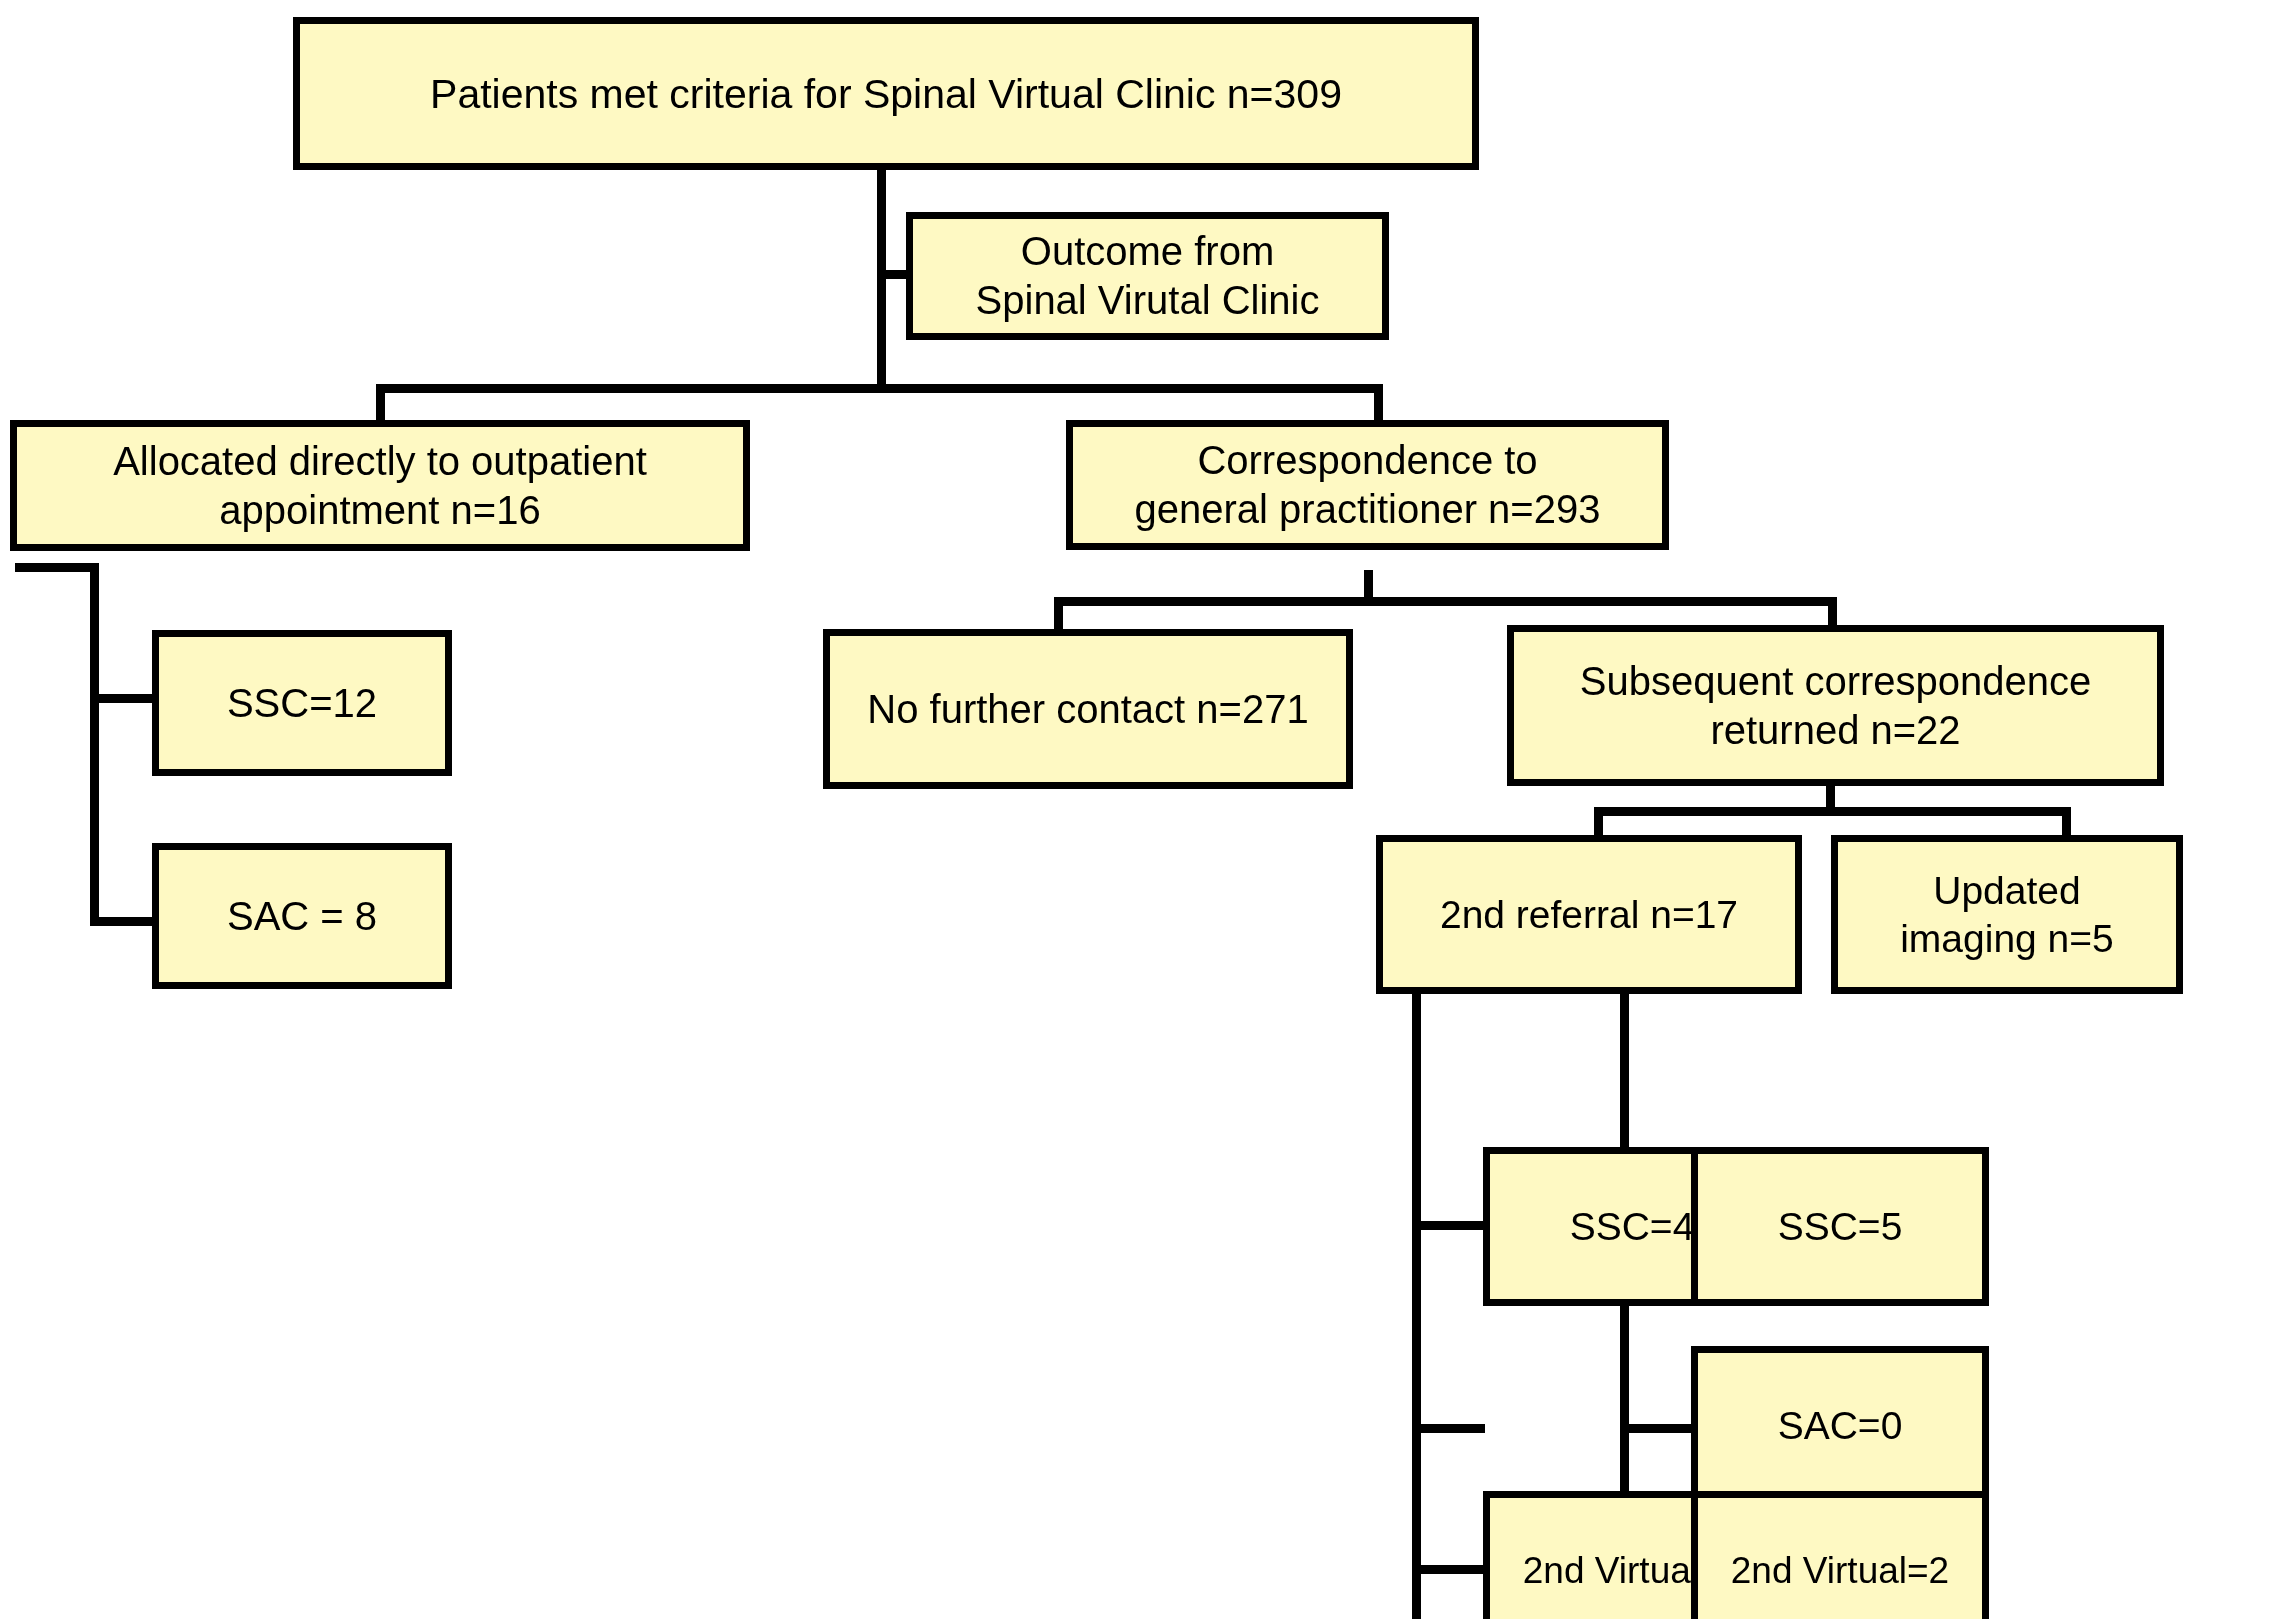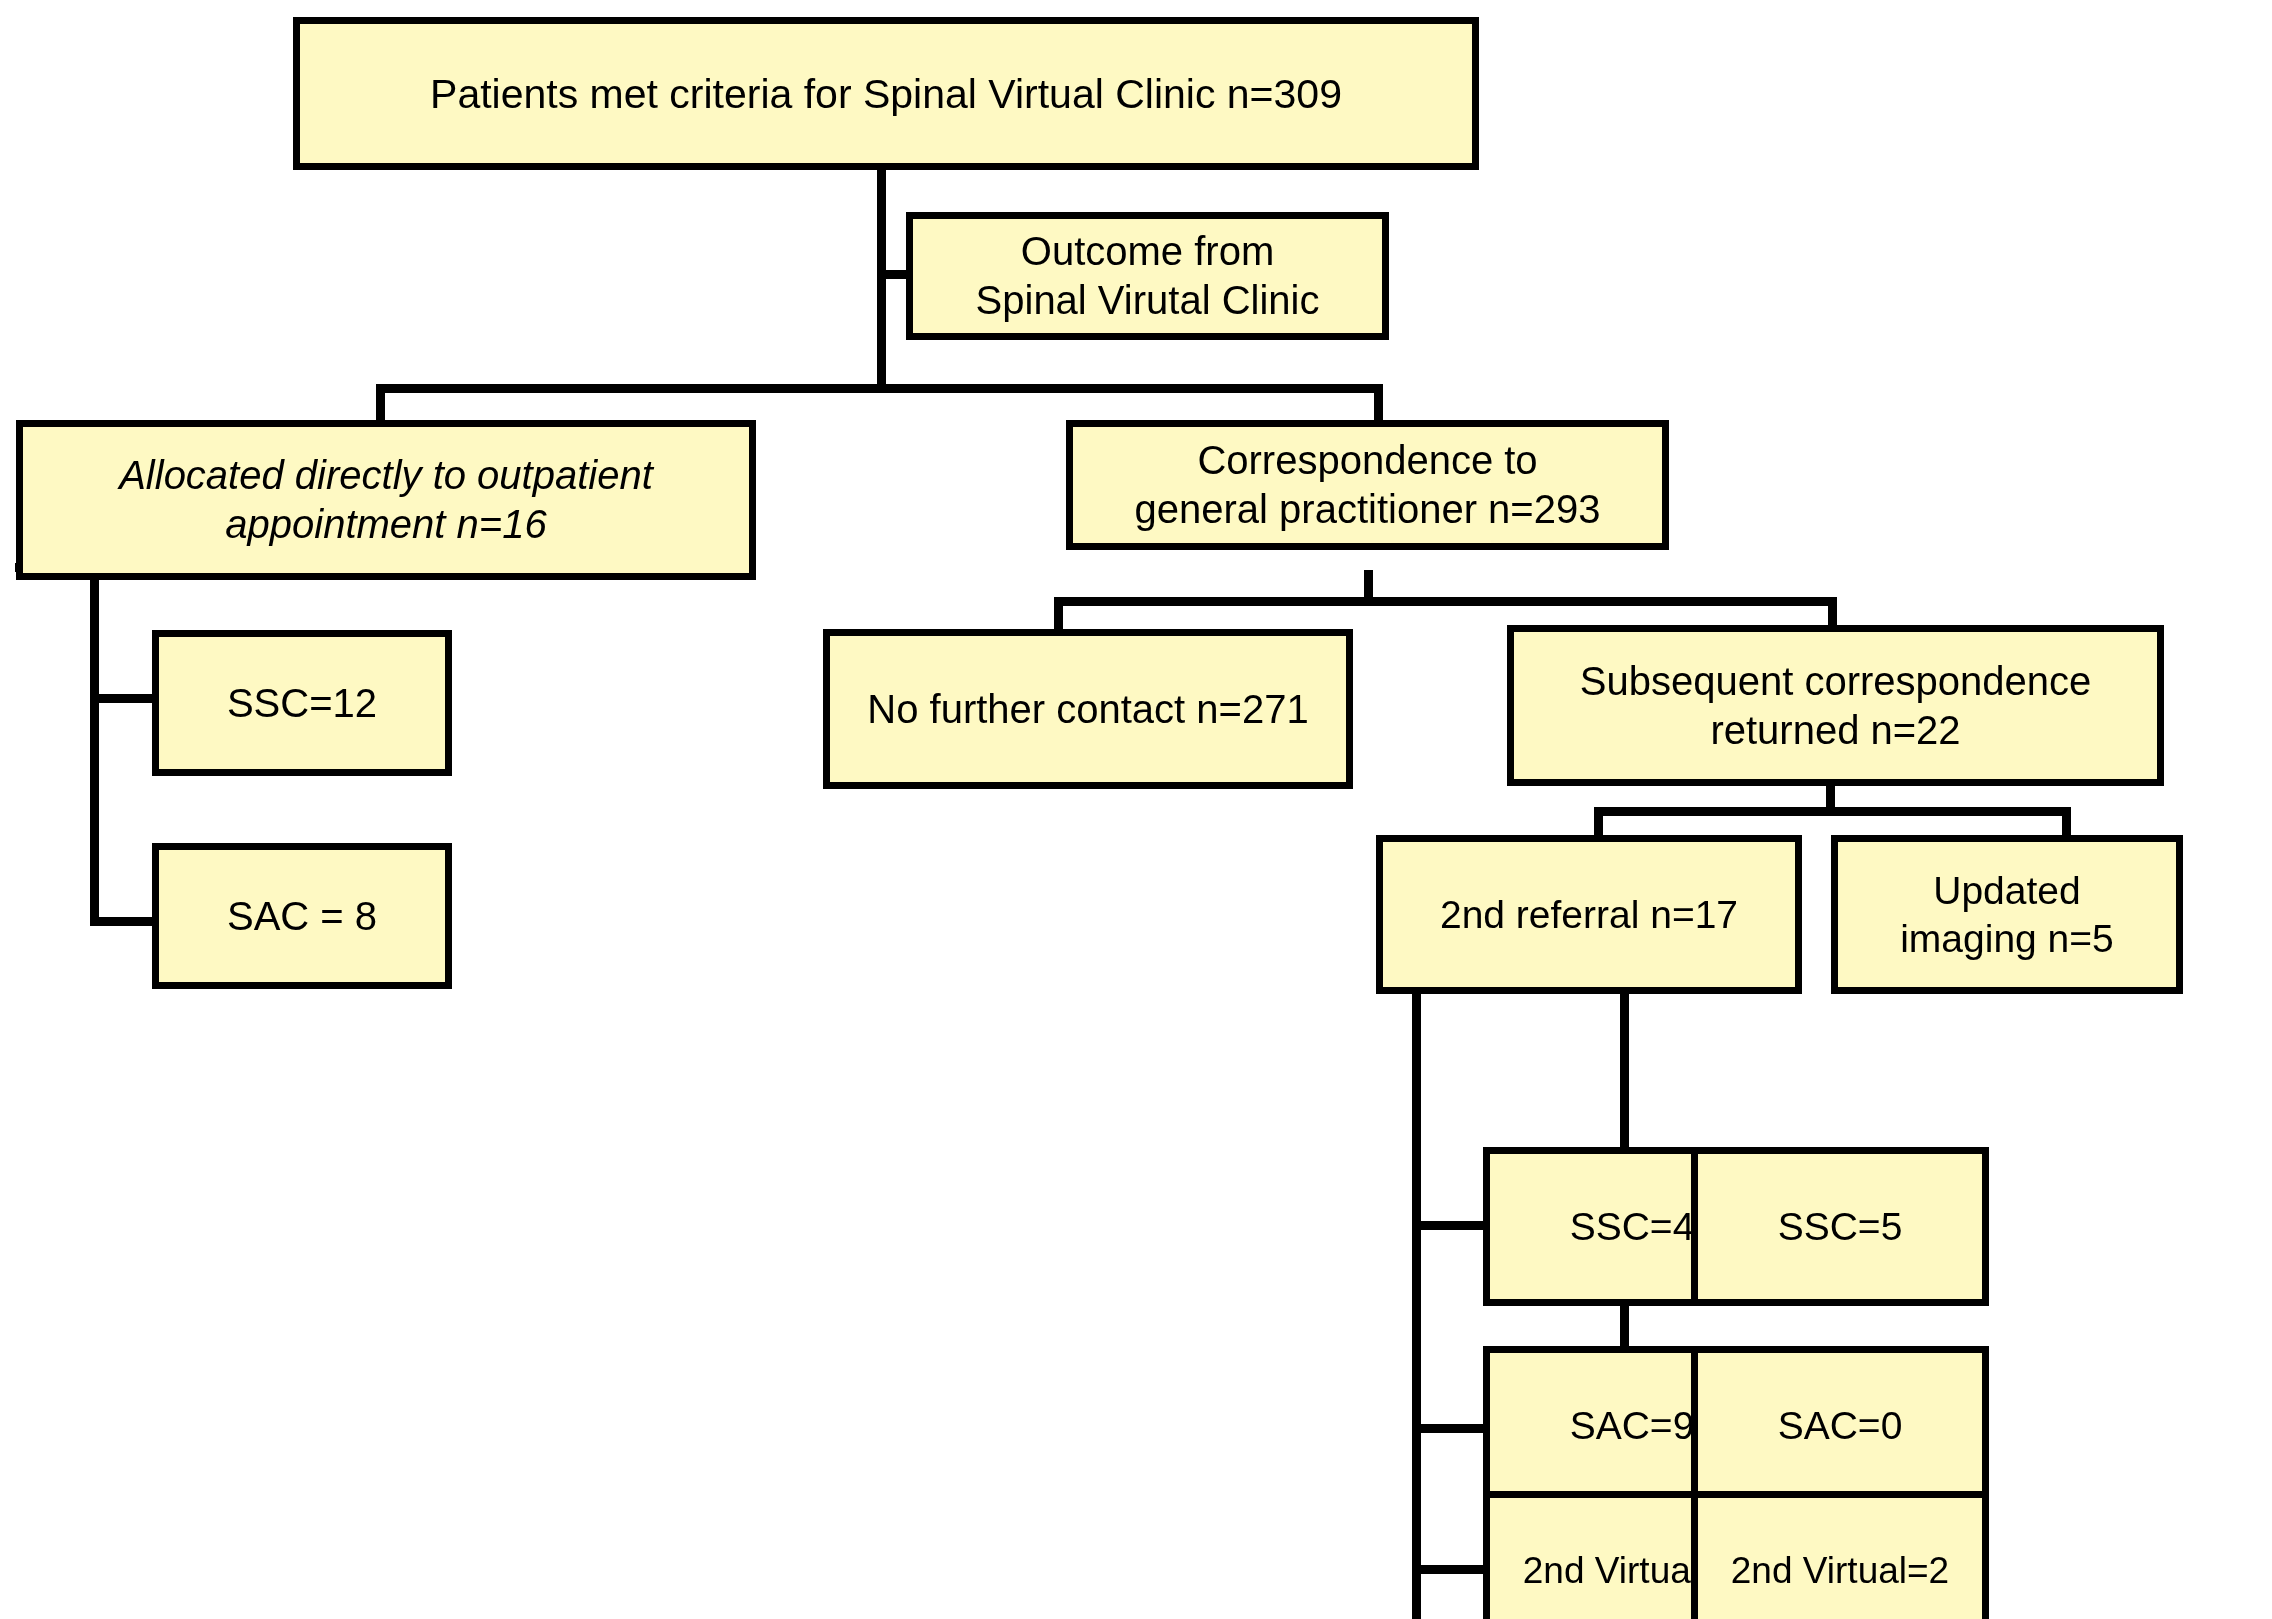--- a/index.html
+++ b/index.html
@@ -88,21 +88,21 @@
 
   <div class="node" style="left:293px; top:17.3px; width:1186px; height:153px;">
     <span class="label f-xl">Patients met criteria for Spinal Virtual Clinic n=309</span>
   </div>
 
   <div class="node" style="left:906px; top:212px; width:483px; height:128px;">
     <span class="label f-lg">Outcome from
 Spinal Virutal Clinic</span>
   </div>
 
-  <div class="node" style="left:16px; top:420px; width:740px; height:160px;font-style:italic;">
+  <div class="node" style="left:10px; top:420px; width:740px; height:131px;">
     <span class="label f-lg">Allocated directly to outpatient
 appointment n=16</span>
   </div>
 
   <div class="node" style="left:1066px; top:420px; width:603px; height:130px;">
     <span class="label f-lg">Correspondence to
 general practitioner n=293</span>
   </div>
 
   <div class="node" style="left:152px; top:630px; width:300px; height:146px;">
@@ -128,23 +128,20 @@
 
   <div class="node" style="left:1831px; top:835px; width:352px; height:159px;">
     <span class="label f-md">Updated
 imaging n=5</span>
   </div>
 
   <div class="node" style="left:1483px; top:1147px; width:298px; height:159px;">
     <span class="label f-md">SSC=4</span>
   </div>
 
-  <div class="node" style="left:1483px; top:1346px; width:298px; height:159px;">
-    <span class="label f-md">SAC=9</span>
-  </div>
 
   <div class="node" style="left:1483px; top:1491px; width:298px; height:159px;">
     <span class="label f-sm">2nd Virtual=4</span>
   </div>
 
   <div class="node" style="left:1691px; top:1147px; width:298px; height:159px;">
     <span class="label f-md">SSC=5</span>
   </div>
 
   <div class="node" style="left:1691px; top:1346px; width:298px; height:159px;">

